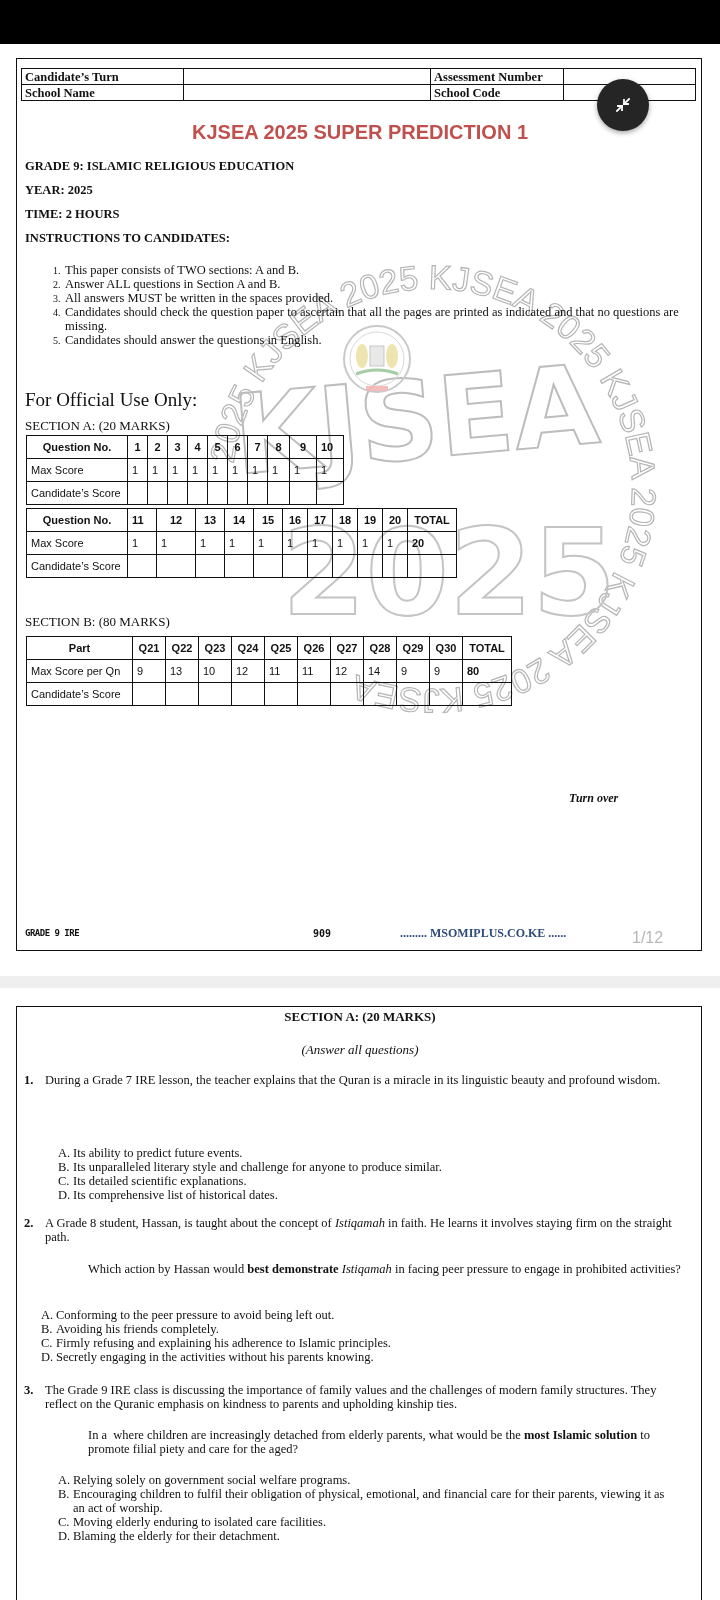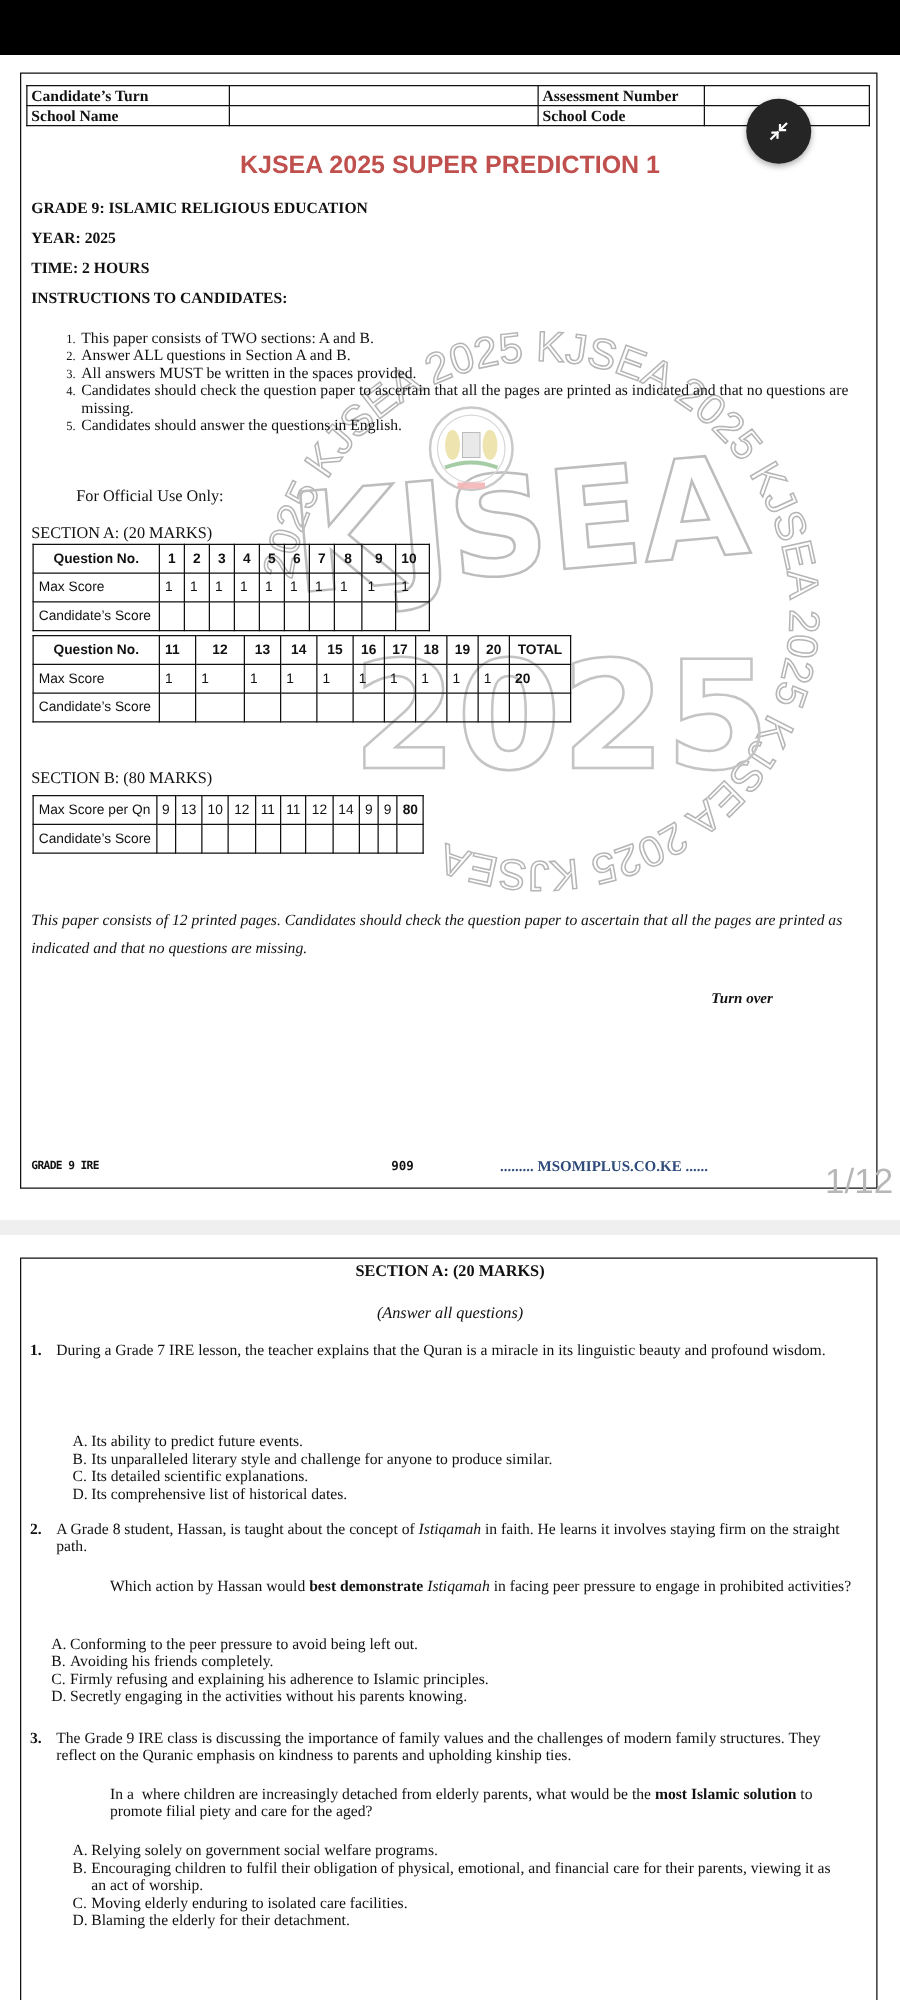--- a/index.html
+++ b/index.html
@@ -13,40 +13,40 @@
   .frame2 { position: absolute; left: 16px; top: 18px; width: 686px; height: 700px; border: 1.5px solid #111; box-sizing: border-box; }
 
   
   table.hdr { position: absolute; left: 4px; top: 9px; width: 675px; border-collapse: collapse; font-weight: bold; font-size: 12.5px; }
   table.hdr td { border: 1px solid #111; height: 15px; padding: 0 3px; line-height: 14px; }
   .title { position: absolute; left: 0; width: 686px; top: 62px; text-align: center; font-family: "Liberation Sans", sans-serif; font-weight: bold; font-size: 20px; color: #c0504d; }
   .meta { position: absolute; left: 8px; font-weight: bold; font-size: 12.5px; }
   ol.instr { position: absolute; left: 30px; top: 203px; width: 640px; margin: 0; padding-left: 20px; font-size: 12.5px; line-height: 14px; }
   ol.instr li { padding-left: 2px; }
   ol.instr li::marker { font-size: 10px; }
-  .official { position: absolute; left: 8px; top: 330px; font-size: 13px; margin-left: 36px; }
+  .official { position: absolute; left: 8px; top: 330px; font-size: 19px; }
   .secA { position: absolute; left: 8px; top: 359px; font-size: 13px; }
   .secB { position: absolute; left: 8px; top: 555px; font-size: 13px; }
   table.grid { position: absolute; border-collapse: collapse; font-family: "Liberation Sans", sans-serif; font-size: 11px; }
   table.grid td { border: 1px solid #111; height: 22px; padding: 0 4px; }
   table.grid td.h { font-weight: bold; text-align: center; }
   .tA1 { left: 9px; top: 376px; }
   .tA2 { left: 9px; top: 449px; }
   .tB { left: 9px; top: 577px; }
   .footnote { position: absolute; left: 8px; top: 666px; width: 670px; font-style: italic; font-size: 12.5px; line-height: 22px; }
   .copy { position: absolute; left: 75px; top: 729px; font-weight: bold; font-size: 13px; }
   .copy .yr { font-size: 10px; }
   .green { color: #3a9a3a; font-size: 14px; }
   .red { color: #c0504d; }
   .blue { color: #2e4b7a; }
   .turn { position: absolute; left: 552px; top: 732px; font-style: italic; font-weight: bold; font-size: 12px; }
   .foot1 { position: absolute; left: 8px; top: 869px; font-family: "DejaVu Sans Mono", monospace; font-weight: bold; font-size: 9px; letter-spacing: -0.5px; }
   .foot2 { position: absolute; left: 296px; top: 869px; font-family: "DejaVu Sans Mono", monospace; font-weight: bold; font-size: 10px; }
   .foot3 { position: absolute; left: 383px; top: 867px; font-size: 12px; font-weight: bold; color: #2e4b7a; }
-  .pagenum { position: absolute; left: 660px; top: 885px; font-family: "Liberation Sans", sans-serif; font-size: 28px; color: #b7b7b7; }
+  .pagenum { position: absolute; left: 632px; top: 885px; font-family: "Liberation Sans", sans-serif; font-size: 16px; color: #b7b7b7; }
 
   .fab { position: absolute; left: 597px; top: 79px; width: 52px; height: 52px; border-radius: 50%; background: #252525; box-shadow: 0 2px 5px rgba(0,0,0,0.35); display: flex; align-items: center; justify-content: center; }
 
   .watermark { position: absolute; left: 170px; top: 180px; width: 490px; height: 500px; pointer-events: none; }
 
   
   .p2 { font-size: 12.5px; line-height: 14px; }
   .sectitle { position: absolute; left: 0; width: 720px; top: 4px; text-align: center; font-weight: bold; font-size: 13px; }
   .answerall { position: absolute; left: 0; width: 720px; top: 36px; text-align: center; font-style: italic; font-size: 13px; }
   .q { position: absolute; left: 24px; width: 665px; }
@@ -213,20 +213,34 @@
         <td></td>
         <td></td>
       </tr>
     </tbody>
       </table>
 
     <div class="secB">SECTION B: (80 MARKS)</div>
 
     <table class="grid tB">
       <tbody>
+          <tr>
+        <td class="h" style="width:97px">Part</td>
+        <td class="h" style="width:24px">Q21</td>
+        <td class="h" style="width:24px">Q22</td>
+        <td class="h" style="width:24px">Q23</td>
+        <td class="h" style="width:24px">Q24</td>
+        <td class="h" style="width:24px">Q25</td>
+        <td class="h" style="width:24px">Q26</td>
+        <td class="h" style="width:24px">Q27</td>
+        <td class="h" style="width:24px">Q28</td>
+        <td class="h" style="width:24px">Q29</td>
+        <td class="h" style="width:24px">Q30</td>
+        <td class="h" style="width:40px">TOTAL</td>
+      </tr>
       <tr>
         <td>Max Score per Qn</td>
         <td>9</td>
         <td>13</td>
         <td>10</td>
         <td>12</td>
         <td>11</td>
         <td>11</td>
         <td>12</td>
         <td>14</td>
@@ -244,21 +258,20 @@
         <td></td>
         <td></td>
         <td></td>
         <td></td>
         <td></td>
         <td></td>
       </tr>
     </tbody>
       </table>
 
-    <div class="footnote">This paper consists of 12 printed pages. Candidates should check the question paper to ascertain that all the pages are printed as indicated and that no questions are missing.</div>
 
     <div class="turn">Turn over</div>
 
     <div class="foot1">GRADE 9 IRE</div>
     <div class="foot2">909</div>
     <div class="foot3">......... MSOMIPLUS.CO.KE ......</div>
   </div>
   <div class="pagenum">1/12</div>
 </div>
 

